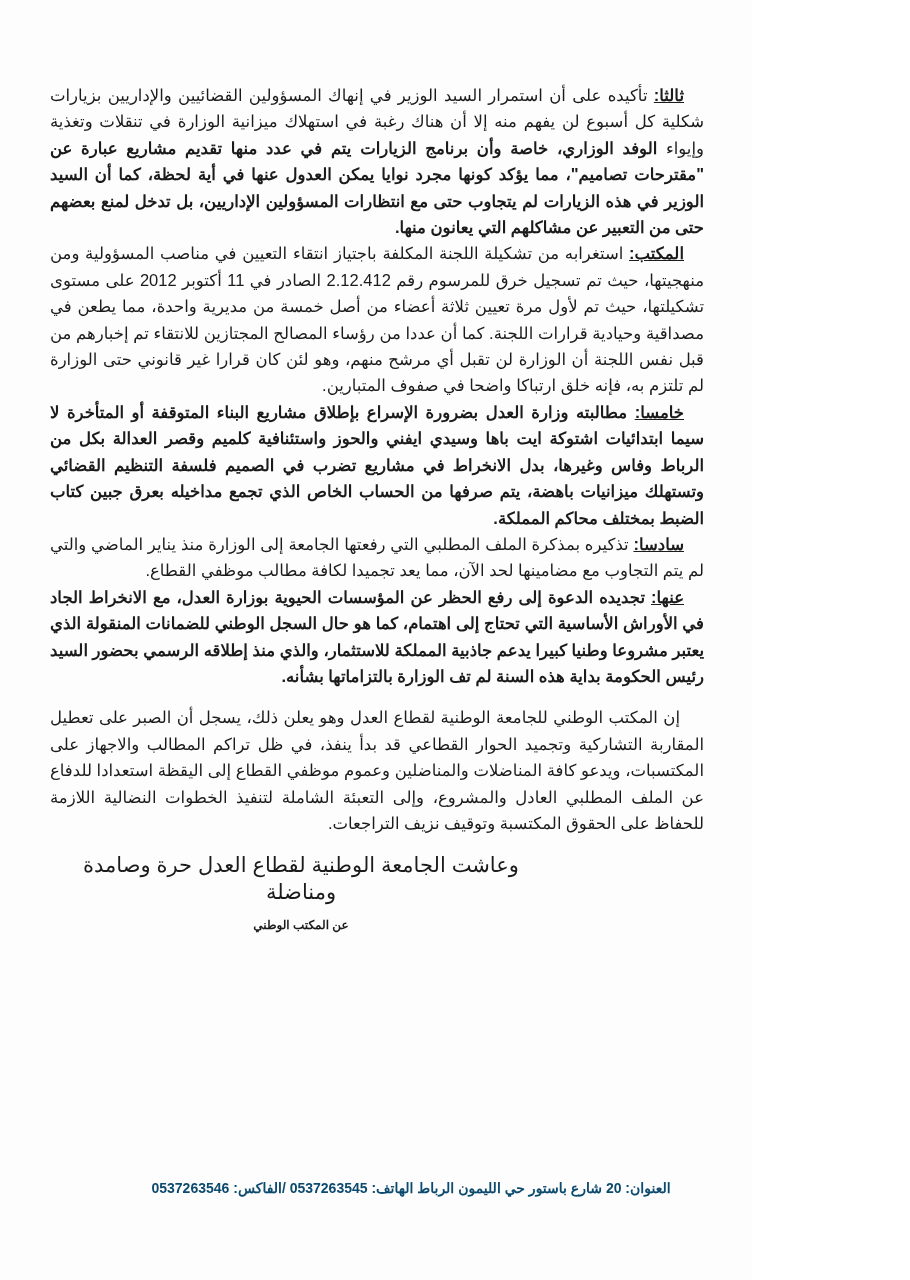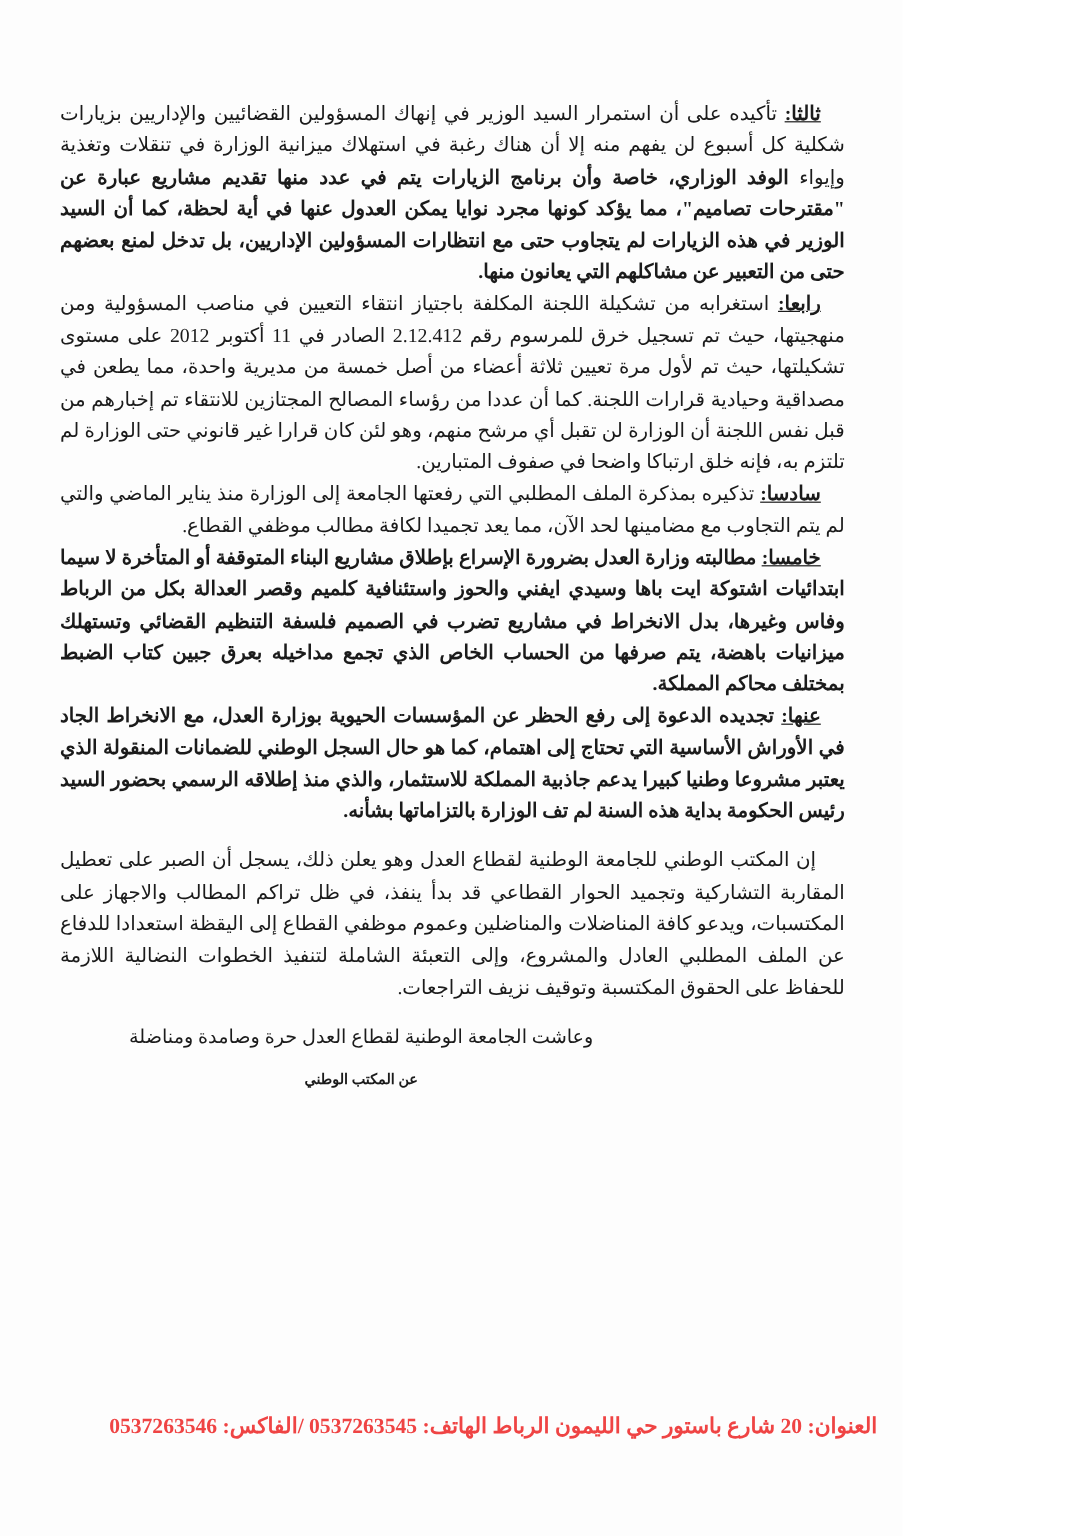--- a/index.html
+++ b/index.html
@@ -6,21 +6,21 @@
     margin: 0;
     padding: 0;
     background: #ffffff;
   }
   .page {
     position: relative;
     width: 752px;
     height: 1280px;
     background: #fdfdfd;
     overflow: hidden;
-    font-family: Liberation Serif, serif;
+    font-family: Liberation Sans, sans-serif;
     color: #1b1b1b;
   }
   .body-text {
     position: absolute;
     top: 82px;
     right: 48px;
     left: 50px;
     direction: rtl;
     text-align: justify;
     font-size: 16.5px;
@@ -42,70 +42,70 @@
     font-weight: 700;
   }
   .slogan-block {
     width: 450px;
     margin-top: 16px;
     margin-left: 26px;
     margin-right: auto;
     text-align: center;
   }
   .slogan {
-    font-size: 16px;
+    font-size: 21px;
     font-weight: 400;
   }
   .signature {
     margin-top: 7px;
     font-size: 12px;
     font-weight: 700;
   }
   .footer {
     position: absolute;
     top: 1177px;
     left: 90px;
     right: 20px;
     direction: rtl;
     text-align: center;
-    color: #ef4444;
+    color: #0c4a6e;
     font-weight: 700;
-    font-size: 18px;
+    font-size: 14px;
     line-height: 23px;
   }
   .footer .latin {
     font-weight: 700;
   }
 </style>
 </head>
 <body>
 
 <div class="page" dir="rtl">
 
   <div class="body-text">
 
     <p class="para">
       <span class="heading">ثالثا:</span>
       <span class="seg">تأكيده على أن استمرار السيد الوزير في إنهاك المسؤولين القضائيين والإداريين بزيارات شكلية كل أسبوع لن يفهم منه إلا أن هناك رغبة في استهلاك ميزانية الوزارة في تنقلات وتغذية وإيواء</span>
       <span class="seg bold">الوفد الوزاري، خاصة وأن برنامج الزيارات يتم في عدد منها تقديم مشاريع عبارة عن "مقترحات تصاميم"، مما يؤكد كونها مجرد نوايا يمكن العدول عنها في أية لحظة، كما أن السيد الوزير في هذه الزيارات لم يتجاوب حتى مع انتظارات المسؤولين الإداريين، بل تدخل لمنع بعضهم حتى من التعبير عن مشاكلهم التي يعانون منها.</span>
     </p>
 
     <p class="para">
-      <span class="heading">رابعا:</span>
+      <span class="heading">المكتب:</span>
       <span class="seg">استغرابه من تشكيلة اللجنة المكلفة باجتياز انتقاء التعيين في مناصب المسؤولية ومن منهجيتها، حيث تم تسجيل خرق للمرسوم رقم 2.12.412 الصادر في 11 أكتوبر 2012 على مستوى تشكيلتها، حيث تم لأول مرة تعيين ثلاثة أعضاء من أصل خمسة من مديرية واحدة، مما يطعن في مصداقية وحيادية قرارات اللجنة. كما أن عددا من رؤساء المصالح المجتازين للانتقاء تم إخبارهم من قبل نفس اللجنة أن الوزارة لن تقبل أي مرشح منهم، وهو لئن كان قرارا غير قانوني حتى الوزارة لم تلتزم به، فإنه خلق ارتباكا واضحا في صفوف المتبارين.</span>
+    </p>
+
+    <p class="para">
+      <span class="heading">خامسا:</span>
+      <span class="seg bold">مطالبته وزارة العدل بضرورة الإسراع بإطلاق مشاريع البناء المتوقفة أو المتأخرة لا سيما ابتدائيات اشتوكة ايت باها وسيدي ايفني والحوز واستئنافية كلميم وقصر العدالة بكل من الرباط وفاس وغيرها، بدل الانخراط في مشاريع تضرب في الصميم فلسفة التنظيم القضائي وتستهلك ميزانيات باهضة، يتم صرفها من الحساب الخاص الذي تجمع مداخيله بعرق جبين كتاب الضبط بمختلف محاكم المملكة.</span>
     </p>
 
     <p class="para">
       <span class="heading">سادسا:</span>
       <span class="seg">تذكيره بمذكرة الملف المطلبي التي رفعتها الجامعة إلى الوزارة منذ يناير الماضي والتي لم يتم التجاوب مع مضامينها لحد الآن، مما يعد تجميدا لكافة مطالب موظفي القطاع.</span>
-    </p>
-
-    <p class="para">
-      <span class="heading">خامسا:</span>
-      <span class="seg bold">مطالبته وزارة العدل بضرورة الإسراع بإطلاق مشاريع البناء المتوقفة أو المتأخرة لا سيما ابتدائيات اشتوكة ايت باها وسيدي ايفني والحوز واستئنافية كلميم وقصر العدالة بكل من الرباط وفاس وغيرها، بدل الانخراط في مشاريع تضرب في الصميم فلسفة التنظيم القضائي وتستهلك ميزانيات باهضة، يتم صرفها من الحساب الخاص الذي تجمع مداخيله بعرق جبين كتاب الضبط بمختلف محاكم المملكة.</span>
     </p>
 
     <p class="para">
       <span class="heading">عنها:</span>
       <span class="seg bold">تجديده الدعوة إلى رفع الحظر عن المؤسسات الحيوية بوزارة العدل، مع الانخراط الجاد في الأوراش الأساسية التي تحتاج إلى اهتمام، كما هو حال السجل الوطني للضمانات المنقولة الذي يعتبر مشروعا وطنيا كبيرا يدعم جاذبية المملكة للاستثمار، والذي منذ إطلاقه الرسمي بحضور السيد رئيس الحكومة بداية هذه السنة لم تف الوزارة بالتزاماتها بشأنه.</span>
     </p>
 
     <p class="para closing">
       <span class="seg">إن المكتب الوطني للجامعة الوطنية لقطاع العدل وهو يعلن ذلك، يسجل أن الصبر على تعطيل المقاربة التشاركية وتجميد الحوار القطاعي قد بدأ ينفذ، في ظل تراكم المطالب والاجهاز على المكتسبات، ويدعو كافة المناضلات والمناضلين وعموم موظفي القطاع إلى اليقظة استعدادا للدفاع عن الملف المطلبي العادل والمشروع، وإلى التعبئة الشاملة لتنفيذ الخطوات النضالية اللازمة للحفاظ على الحقوق المكتسبة وتوقيف نزيف التراجعات.</span>
     </p>

